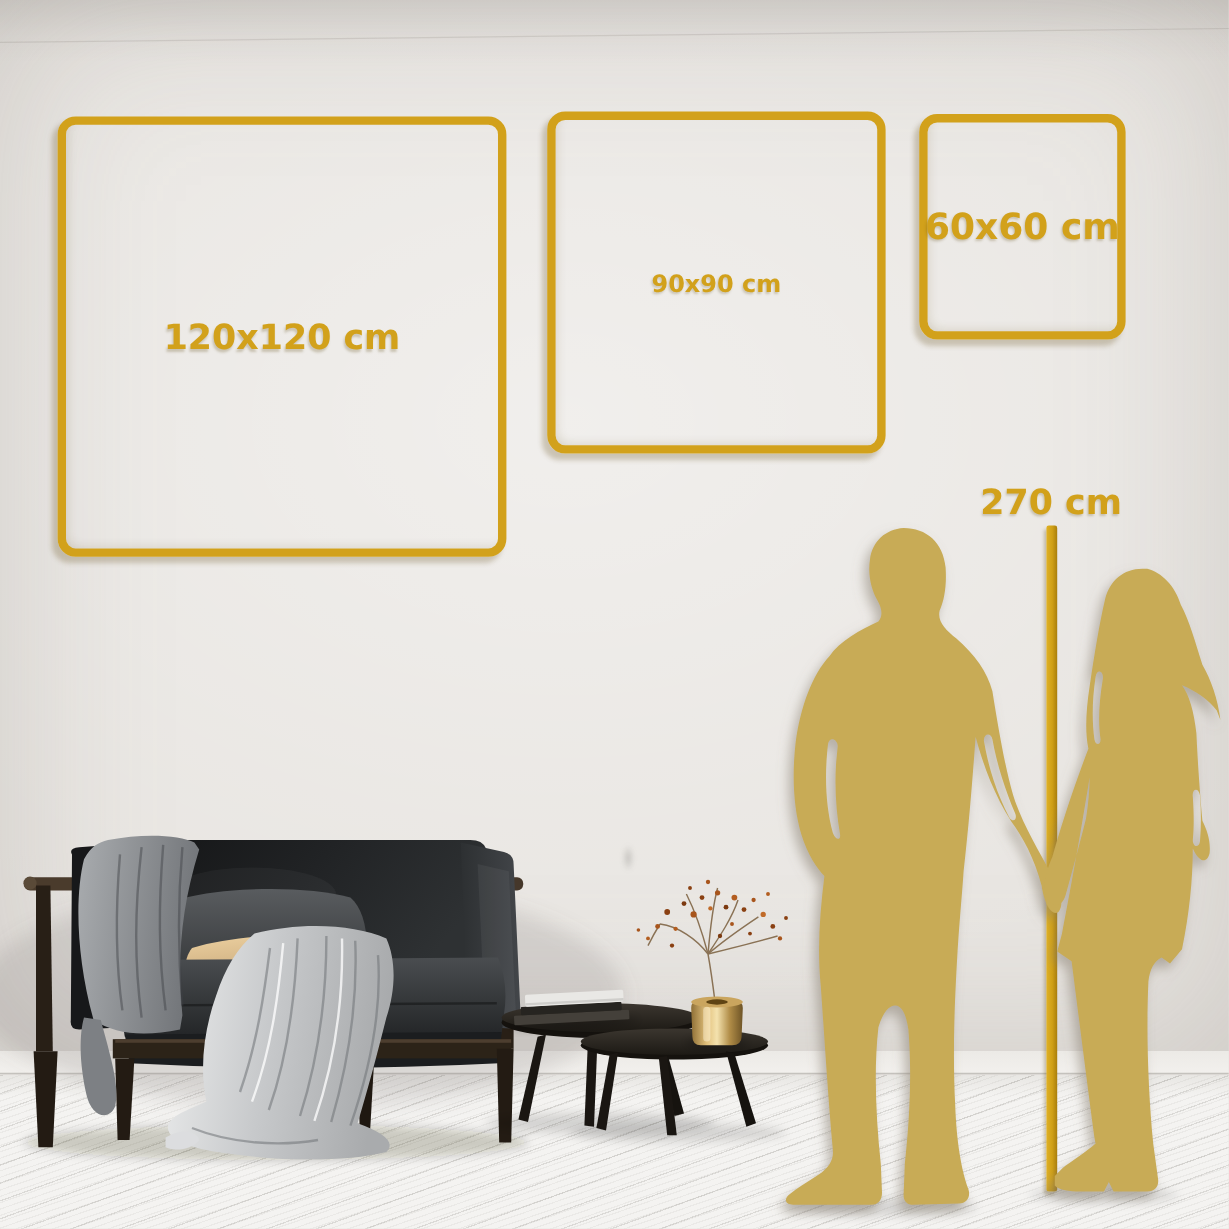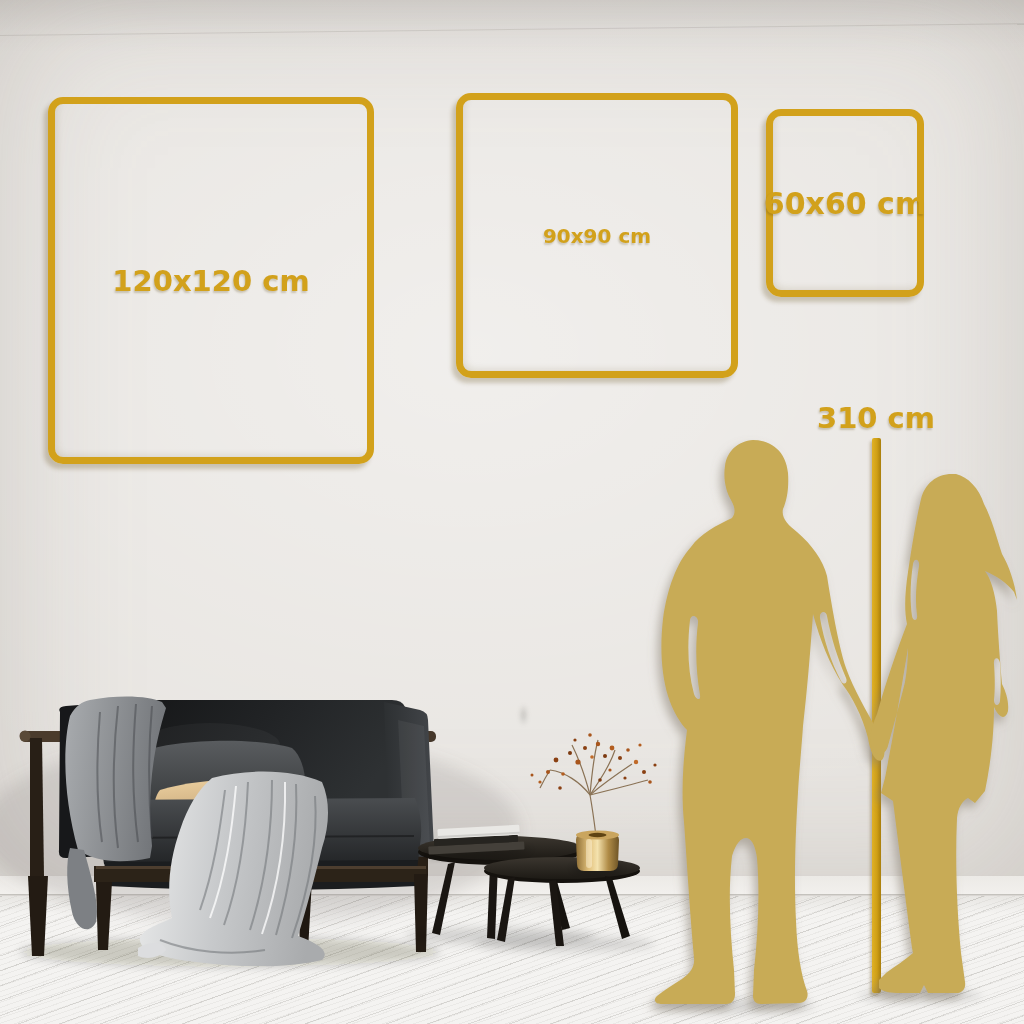--- a/index.html
+++ b/index.html
@@ -44,23 +44,23 @@
     background:radial-gradient(closest-side, rgba(80,78,74,0.28), rgba(80,78,74,0));
     filter:blur(2px);
   }
 
   
   .frame{
     position:absolute;border:7px solid var(--accent-gold);border-radius:15px;
     box-shadow:-4px 5px 4px rgba(96,74,18,0.26), inset 4px -4px 9px -4px rgba(96,74,18,0.18);
     display:flex;align-items:center;justify-content:center;
   }
-  .f1{left:48px;top:97px;width:326px;height:367px}
+  .f1{left:48px;top:97px;width:374px;height:367px}
   .f2{left:456px;top:93px;width:282px;height:285px}
-  .f3{left:766px;top:109px;width:158px;height:188px}
+  .f3{left:766px;top:95px;width:172px;height:188px}
   .frame-label{
     color:var(--accent-gold);font-weight:bold;letter-spacing:0;
     text-shadow:-1px 2px 2px rgba(96,74,18,0.25);white-space:nowrap;
   }
   .f1 .frame-label{font-size:29px}
   .f2 .frame-label{font-size:20px}
   .f3 .frame-label{font-size:30px}
 
   
   .height-label{
@@ -91,21 +91,21 @@
   <div class="frame f1">
     <span class="frame-label">120x120 cm</span>
   </div>
   <div class="frame f2">
     <span class="frame-label">90x90 cm</span>
   </div>
   <div class="frame f3">
     <span class="frame-label">60x60 cm</span>
   </div>
 
-  <div class="height-label">310 cm</div>
+  <div class="height-label">270 cm</div>
   <div class="height-line"></div>
 
   <svg class="art" viewBox="0 0 1024 1024">
     <defs>
       <filter id="blur4" x="-50%" y="-50%" width="200%" height="200%">
           <feGaussianBlur stdDeviation="4"></feGaussianBlur>
         </filter>
       <filter id="blur8" x="-50%" y="-50%" width="200%" height="200%">
           <feGaussianBlur stdDeviation="8"></feGaussianBlur>
         </filter>

